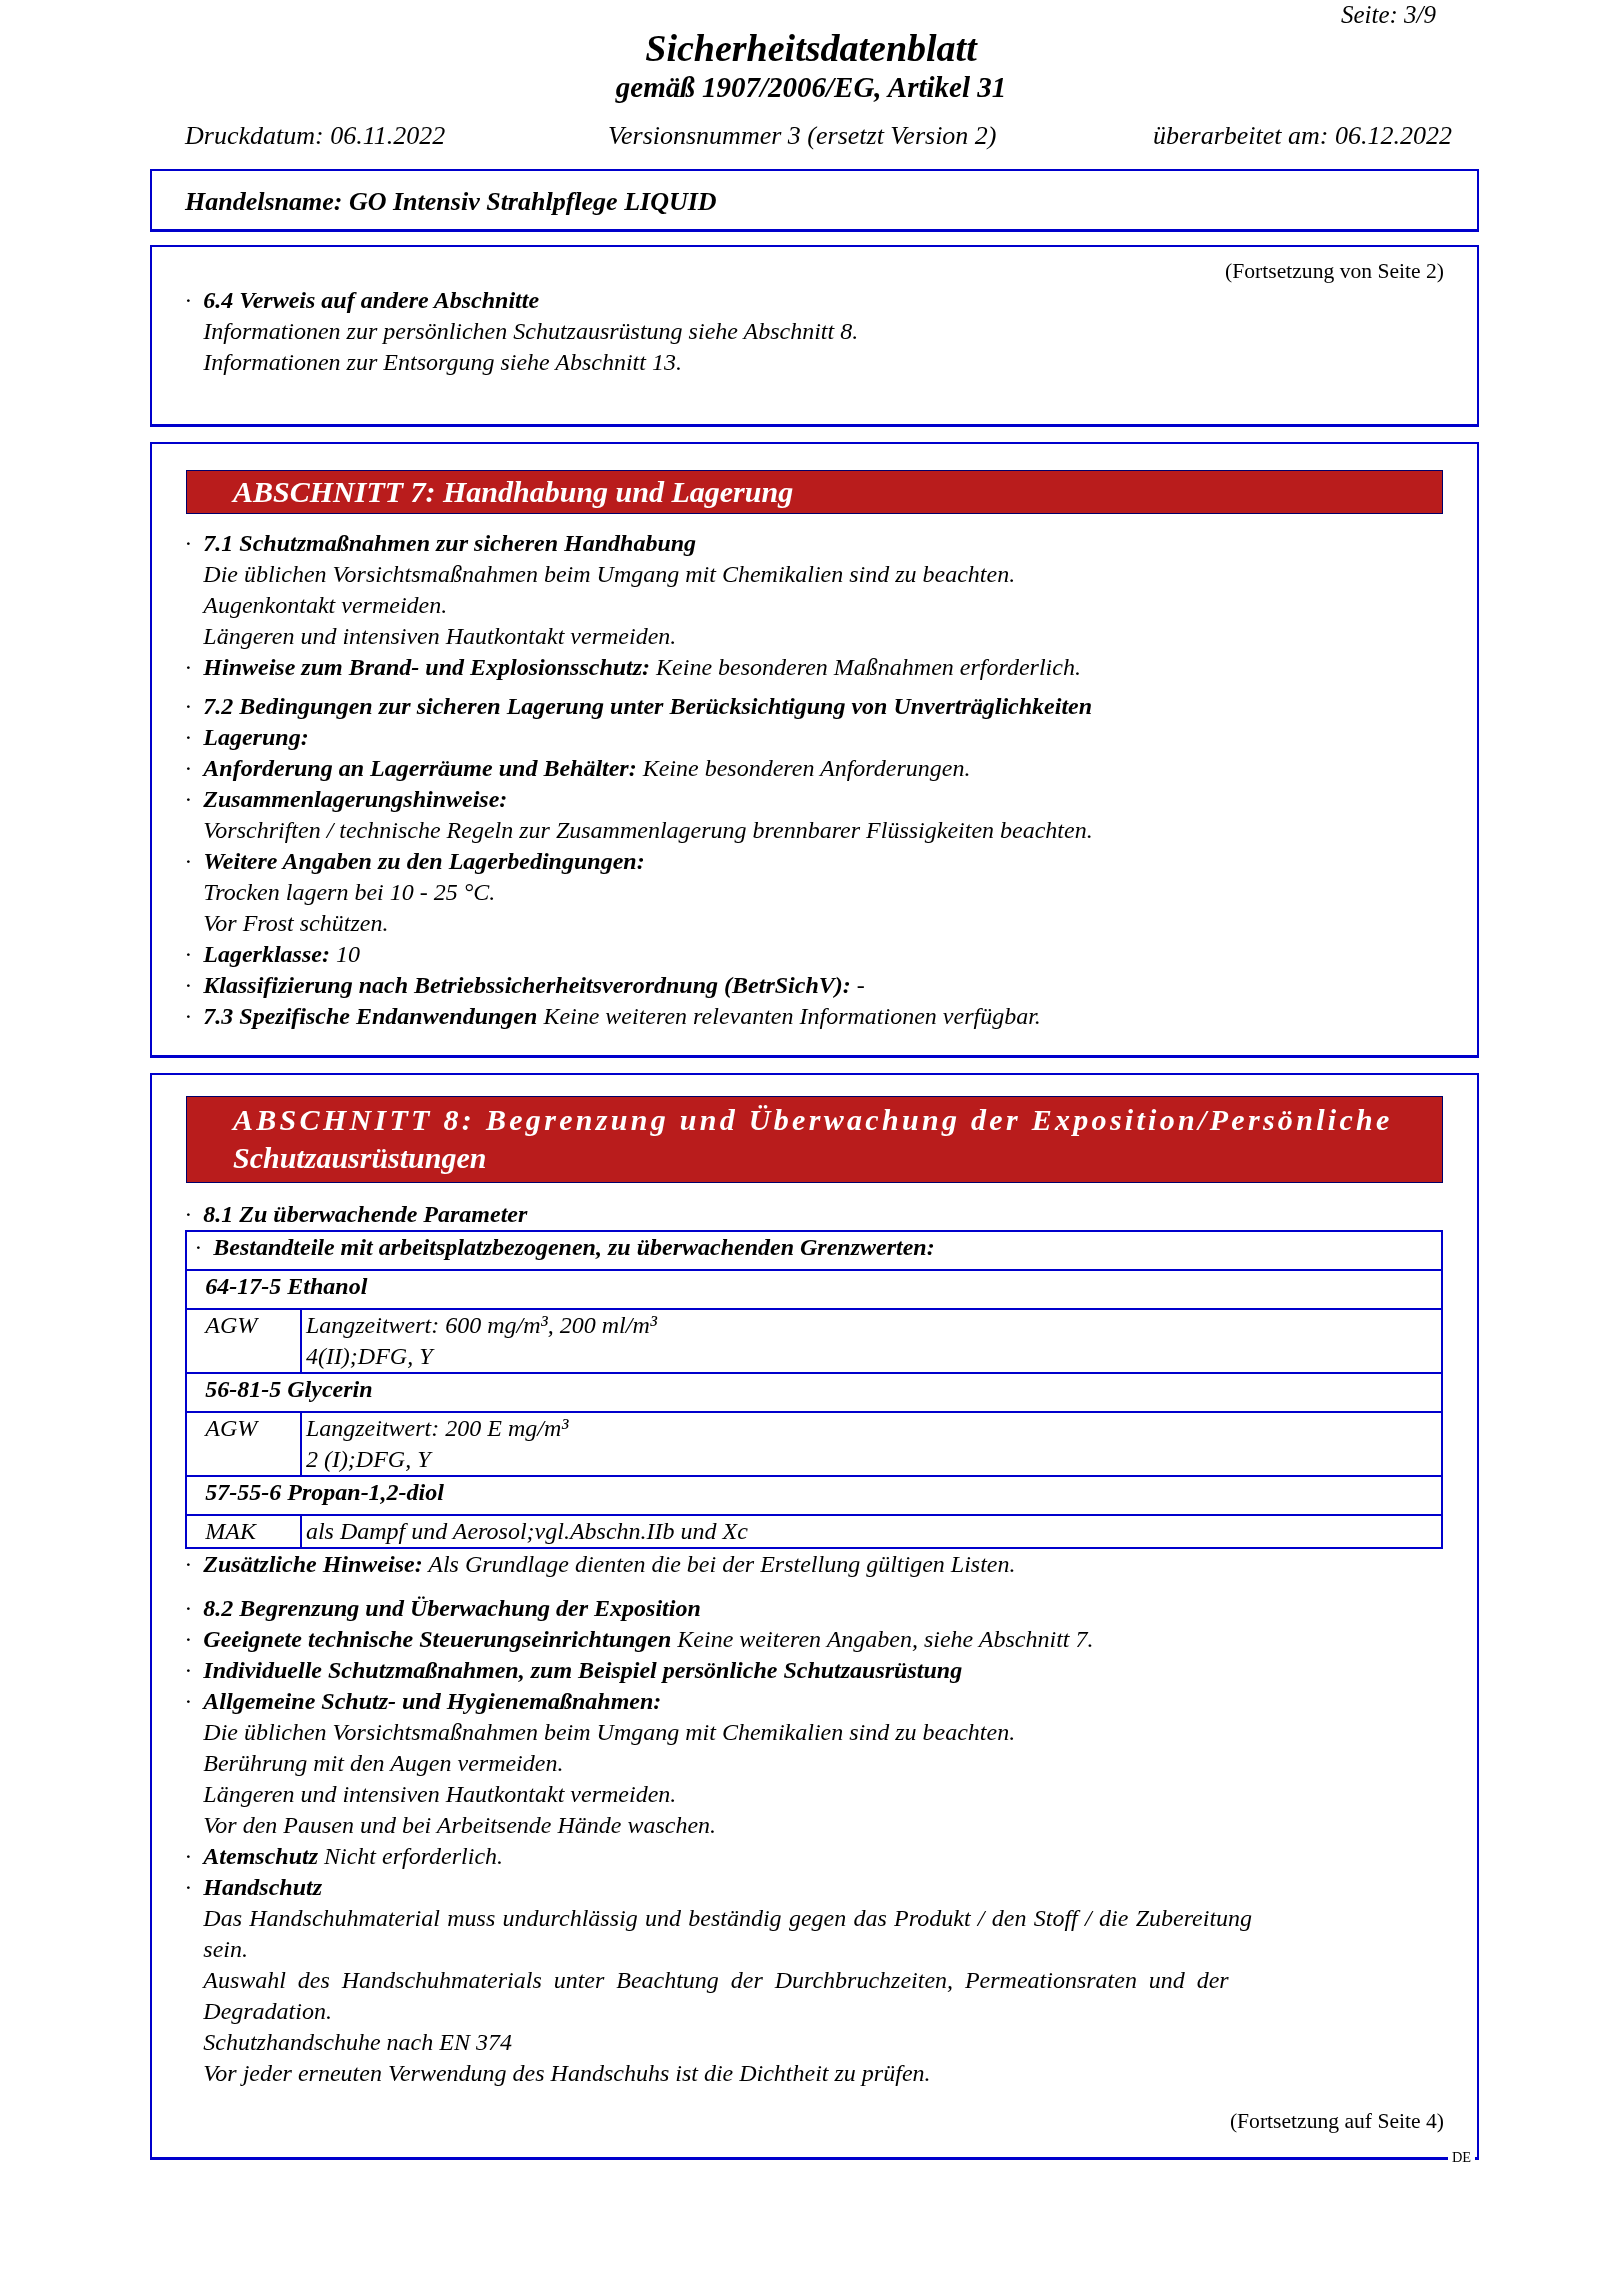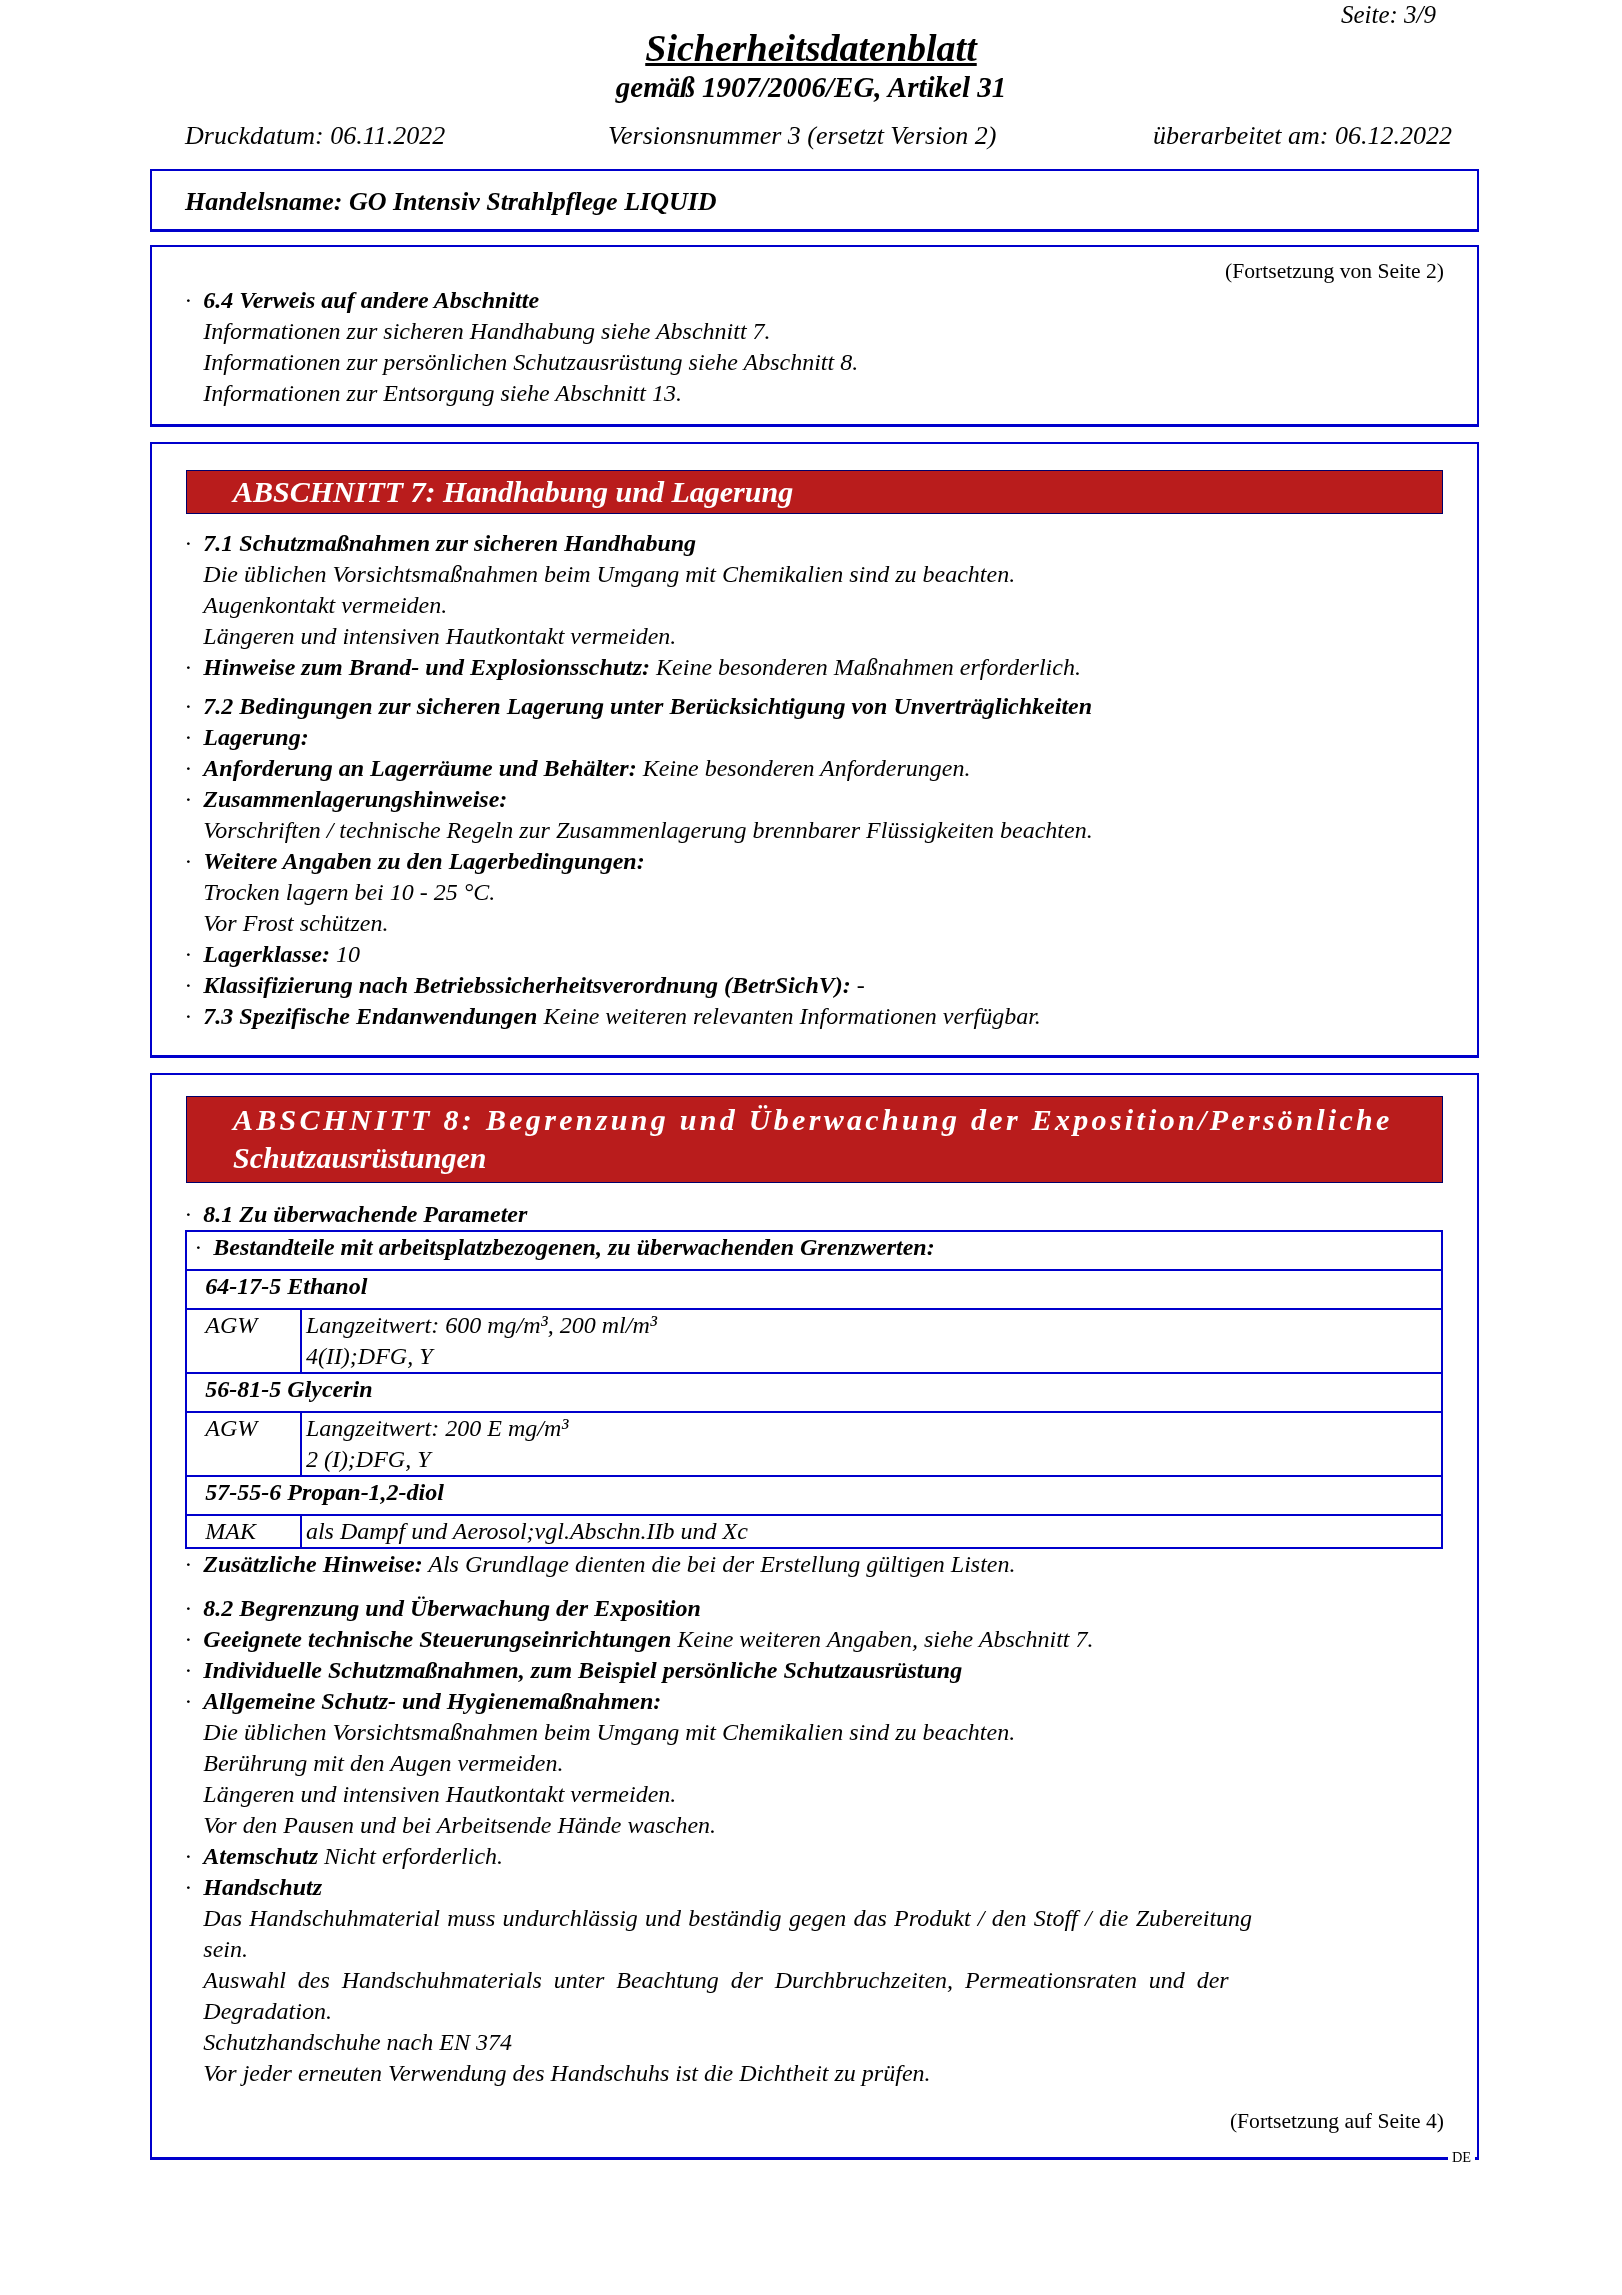--- a/index.html
+++ b/index.html
@@ -1,20 +1,20 @@
 <!DOCTYPE html>
 <html style="font-size:10.5px"><head>
 <meta charset="utf-8">
 <style>
   html, body { margin:0; padding:0; background:#ffffff; }
   body { width:1622px; height:2295px; position:relative; overflow:hidden;
          font-family:"Liberation Serif","DejaVu Serif",serif; color:#000; font-style:italic; }
   .abs { position:absolute; }
   .page-no { right:186px; top:1.3px; font-size:25px; }
-  .title { left:0; width:1622px; text-align:center; top:26px; font-size:38px; font-weight:bold;text-decoration:underline; }
+  .title { left:0; width:1622px; text-align:center; top:26px; font-size:38px; font-weight:bold; }
   .subtitle { left:0; width:1622px; text-align:center; top:71px; font-size:29px; font-weight:bold; }
   .meta { top:121px; font-size:26px; }
   .meta.left { left:185px; }
   .meta.mid { left:608px; }
   .meta.right { right:170px;margin-left:14px; }
   .box { position:absolute; left:150px; width:1329px; border:2px solid #0000cc; border-bottom-width:3.3px; box-sizing:border-box; }
   .handel { top:169px; height:63px; }
   .handel-text { position:absolute; left:33px; top:15.7px; font-size:26px; font-weight:bold; }
   .cont-note { position:absolute; right:33px; font-size:21.6px; font-style:normal; }
   .sec { position:absolute; left:33px; right:34px; }
@@ -46,21 +46,20 @@
 <div class="abs meta right">überarbeitet am: 06.12.2022</div>
 
 <div class="box handel">
   <div class="handel-text">Handelsname: GO Intensiv Strahlpflege LIQUID</div>
 </div>
 
 <div class="box" style="top:245px;height:182px;">
   <div class="cont-note" style="top:11.8px;">(Fortsetzung von Seite 2)</div>
   <div class="sec" style="top:38px;">
     <div class="line"><span class="dot">·</span><span class="b">6.4 Verweis auf andere Abschnitte</span></div>
-    <div class="line indent">Informationen zur sicheren Handhabung siehe Abschnitt 7.</div>
     <div class="line indent">Informationen zur persönlichen Schutzausrüstung siehe Abschnitt 8.</div>
     <div class="line indent">Informationen zur Entsorgung siehe Abschnitt 13.</div>
   </div>
 </div>
 
 <div class="box" style="top:442px;height:616px;">
   <div class="bar bar7">ABSCHNITT 7: Handhabung und Lagerung</div>
   <div class="sec" style="top:84px;">
     <div class="line"><span class="dot">·</span><span class="b">7.1 Schutzmaßnahmen zur sicheren Handhabung</span></div>
     <div class="line indent">Die üblichen Vorsichtsmaßnahmen beim Umgang mit Chemikalien sind zu beachten.</div>

